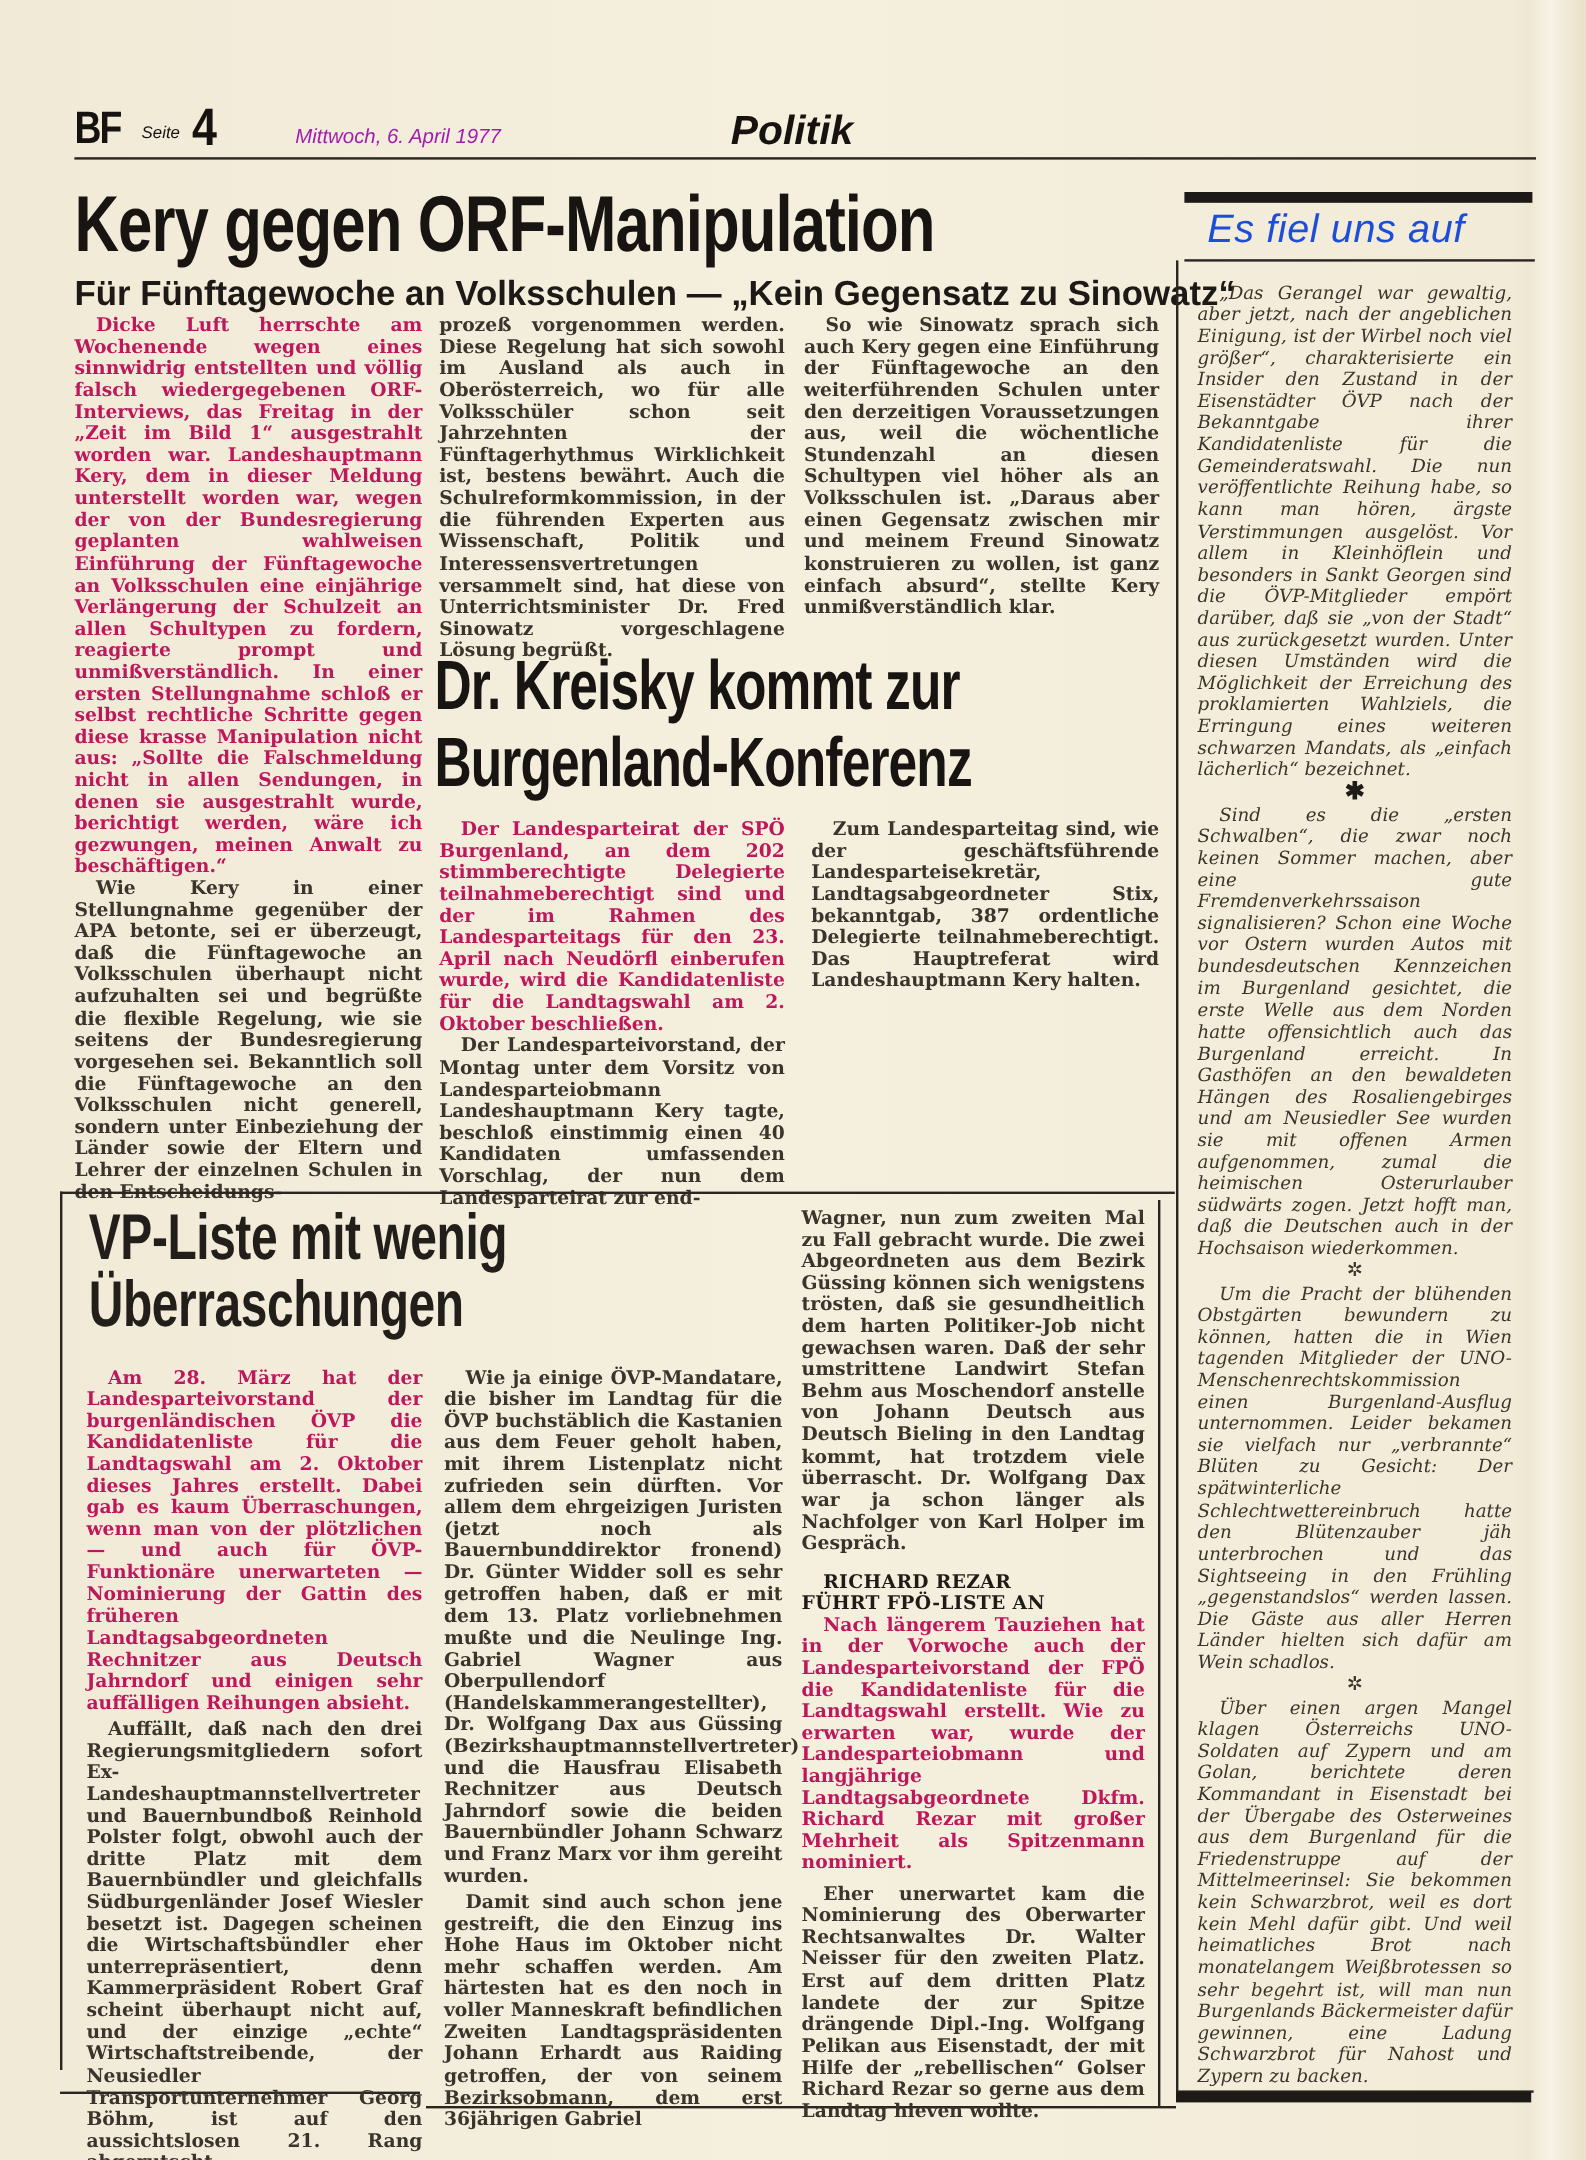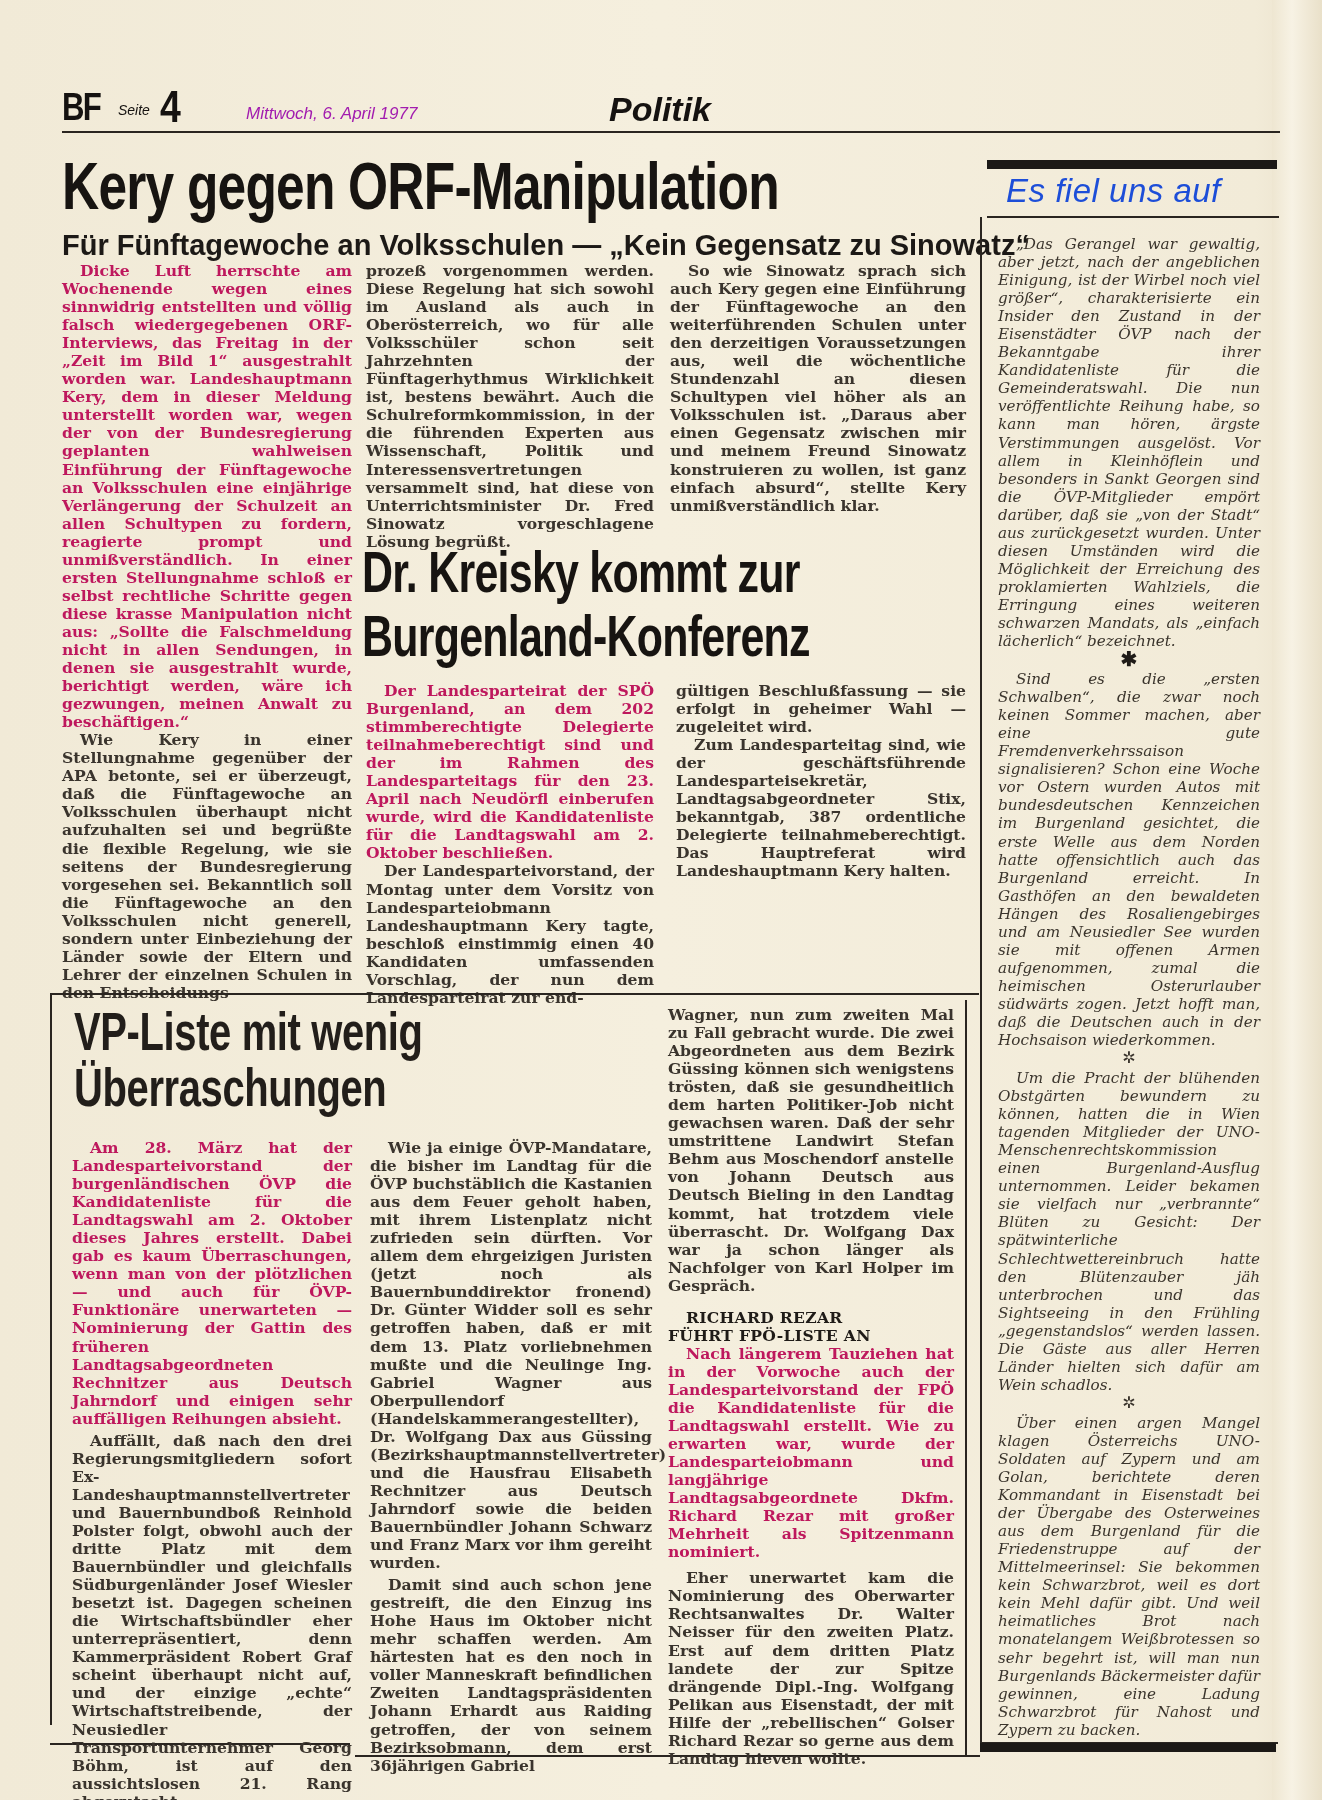--- a/index.html
+++ b/index.html
@@ -89,21 +89,20 @@
 
 <div class="h2">
   <div>Dr. Kreisky kommt zur</div>
   <div>Burgenland-Konferenz</div>
 </div>
 <div class="col" style="left:366px; top:682px; width:288px;">
   <p class="lead">Der Landesparteirat der SPÖ Burgenland, an dem 202 stimmberechtigte Delegierte teilnahmeberechtigt sind und der im Rahmen des Landesparteitags für den 23. April nach Neudörfl einberufen wurde, wird die Kandidatenliste für die Landtagswahl am 2. Oktober beschließen.</p>
   <p class="plain">Der Landesparteivorstand, der Montag unter dem Vorsitz von Landesparteiobmann Landeshauptmann Kery tagte, beschloß einstimmig einen 40 Kandidaten umfassenden Vorschlag, der nun dem Landesparteirat zur end-</p>
 </div>
 <div class="col" style="left:676px; top:682px; width:290px;">
-  <p class="plain" style="text-indent:0">gültigen Beschlußfassung — sie erfolgt in geheimer Wahl — zugeleitet wird.</p>
   <p class="plain">Zum Landesparteitag sind, wie der geschäftsführende Landesparteisekretär, Landtagsabgeordneter Stix, bekanntgab, 387 ordentliche Delegierte teilnahmeberechtigt. Das Hauptreferat wird Landeshauptmann Kery halten.</p>
 </div>
 
 <div class="side-topbar"></div>
 <div class="side-title">Es fiel uns auf</div>
 <div class="side-rule"></div>
 <div class="side-box"></div>
 <div class="side-text">
   <p>„Das Gerangel war gewaltig, aber jetzt, nach der angeblichen Einigung, ist der Wirbel noch viel größer“, charakterisierte ein Insider den Zustand in der Eisenstädter ÖVP nach der Bekanntgabe ihrer Kandidatenliste für die Gemeinderatswahl. Die nun veröffentlichte Reihung habe, so kann man hören, ärgste Verstimmungen ausgelöst. Vor allem in Kleinhöflein und besonders in Sankt Georgen sind die ÖVP-Mitglieder empört darüber, daß sie „von der Stadt“ aus zurückgesetzt wurden. Unter diesen Umständen wird die Möglichkeit der Erreichung des proklamierten Wahlziels, die Erringung eines weiteren schwarzen Mandats, als „einfach lächerlich“ bezeichnet.</p>
   <div class="star big">✱</div>

